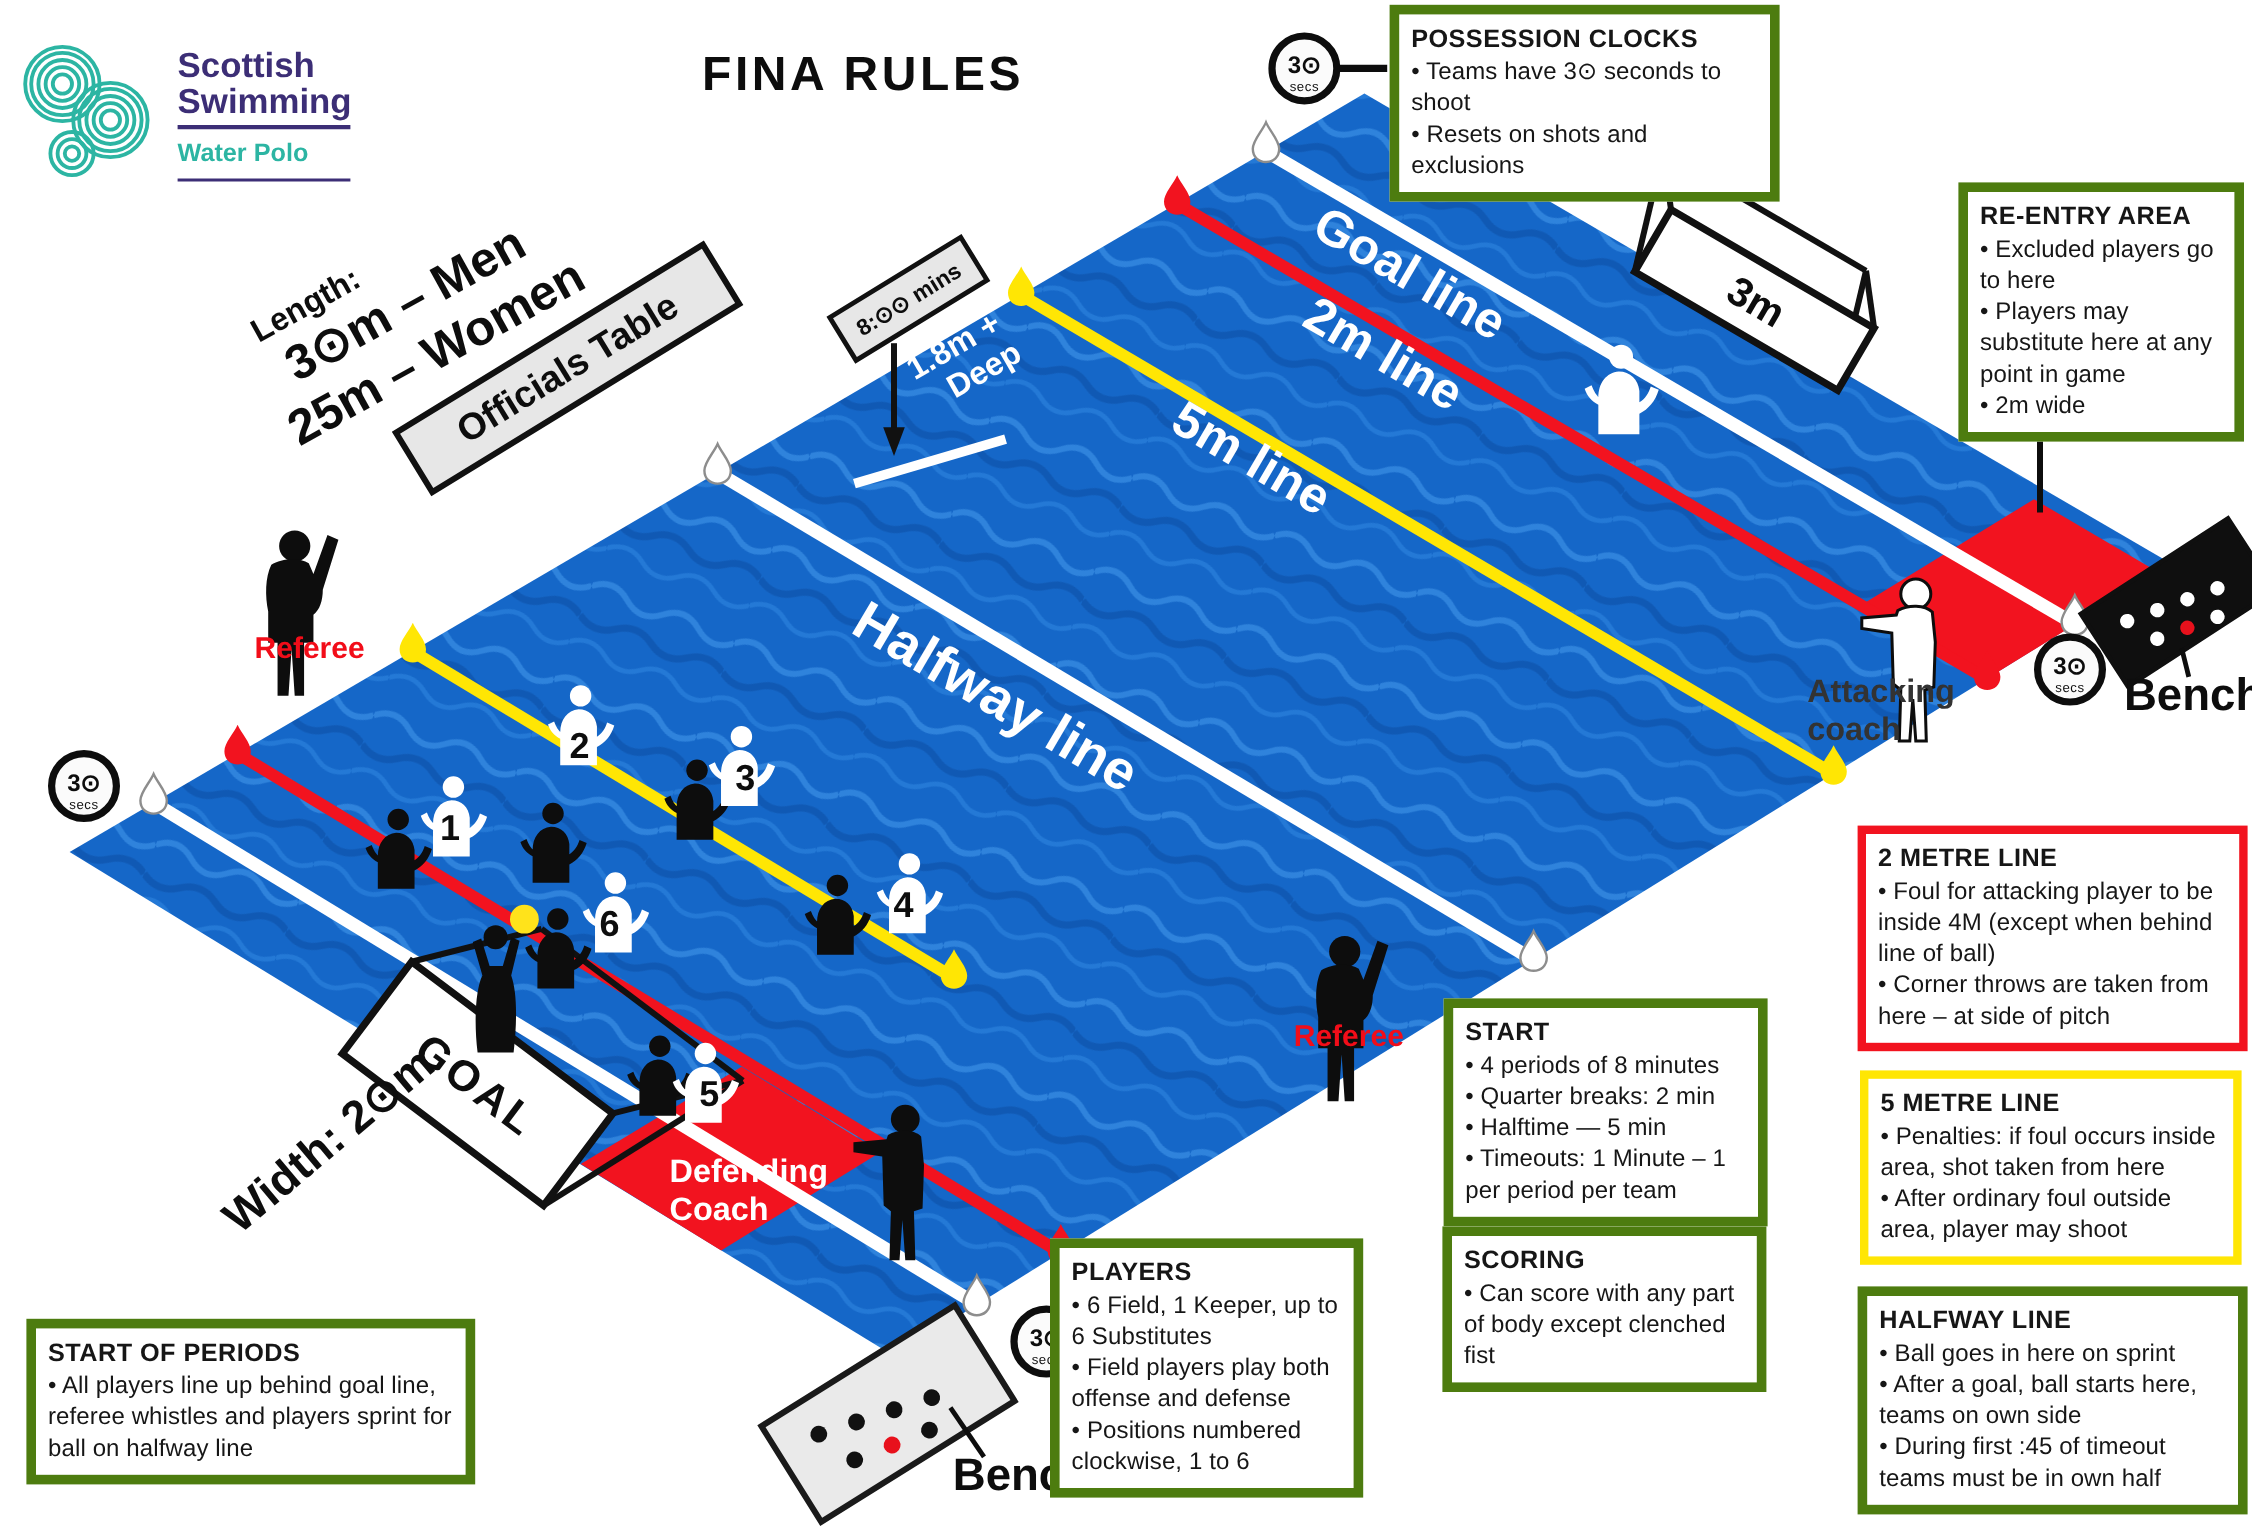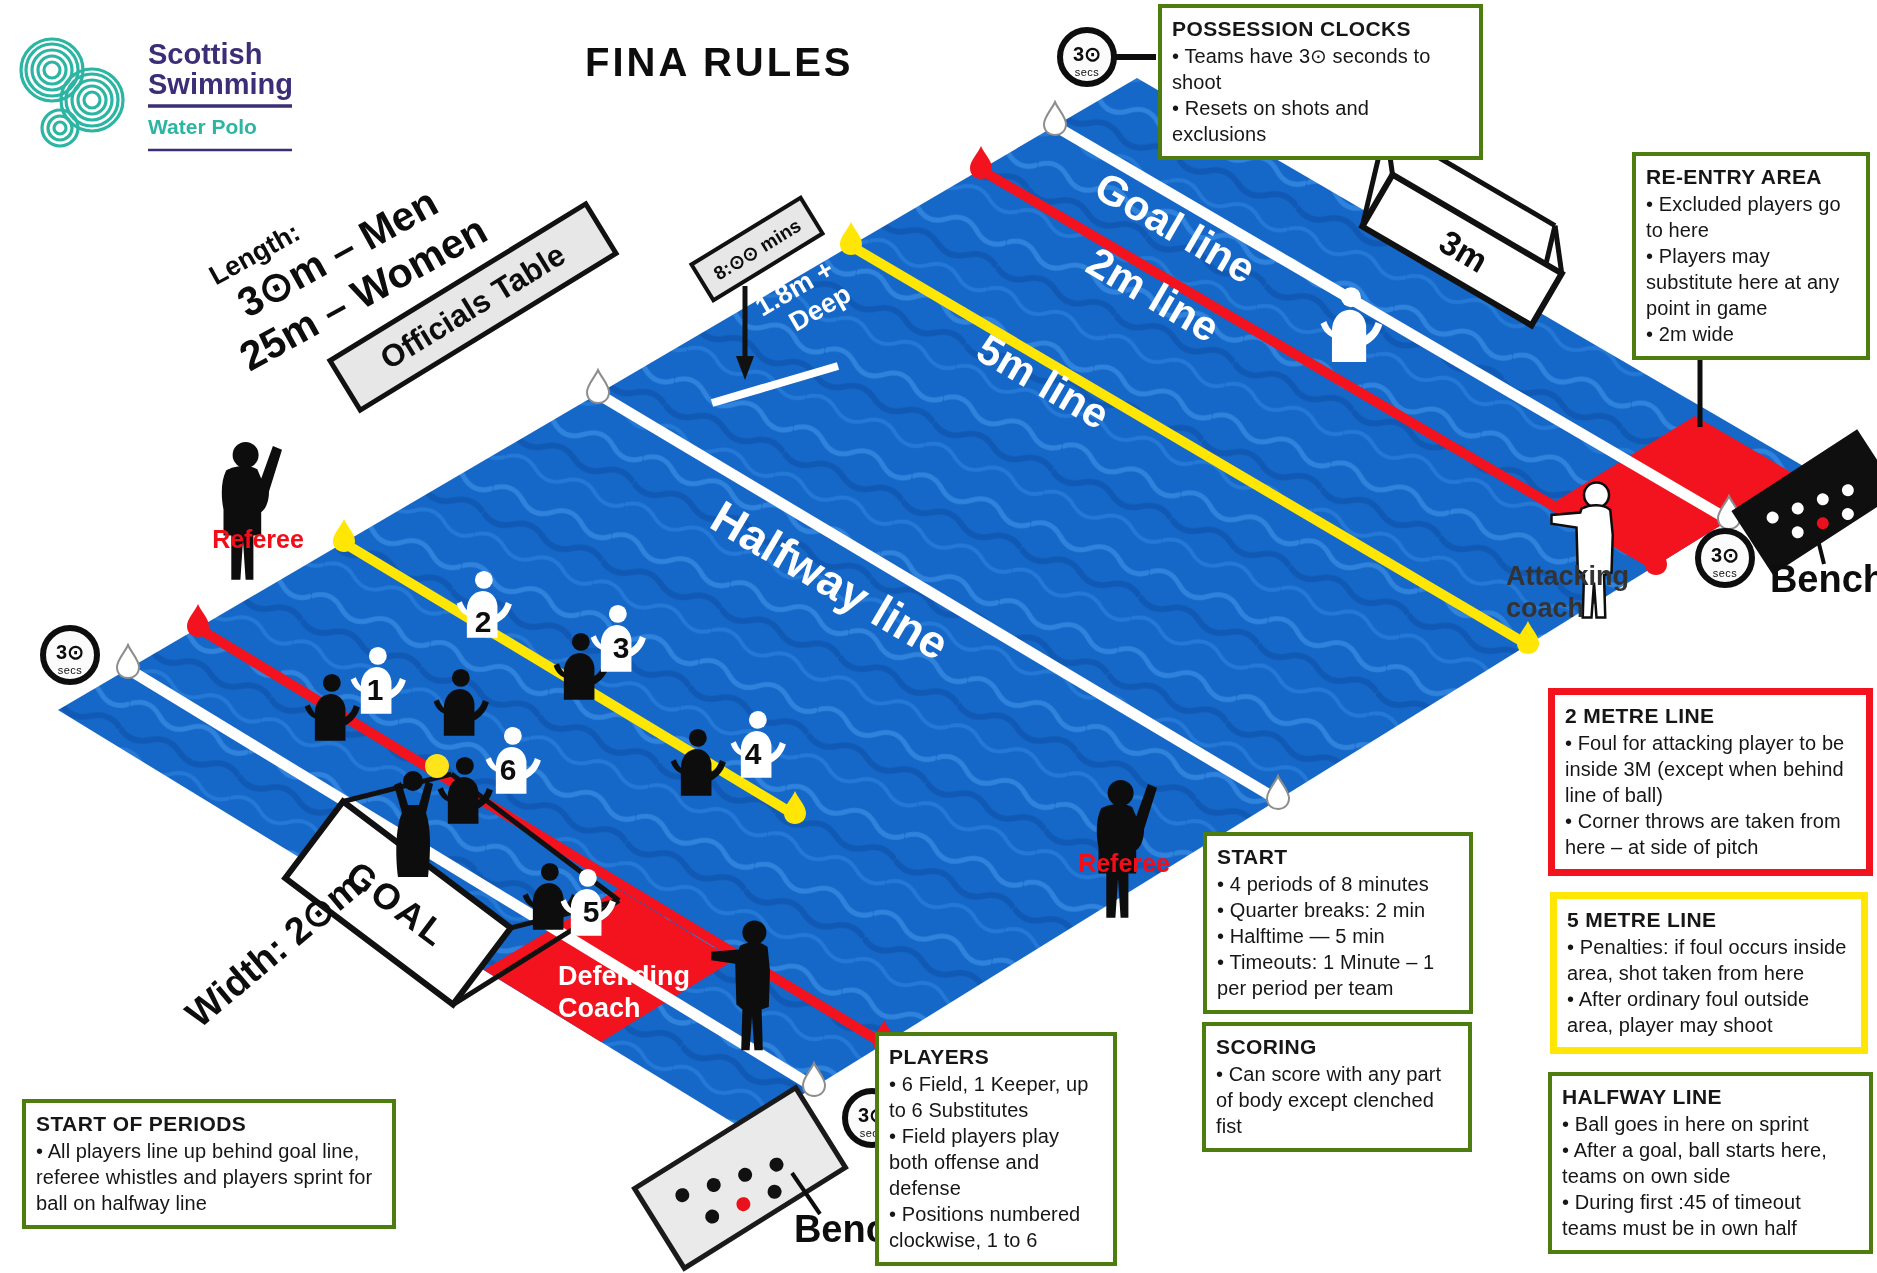--- a/index.html
+++ b/index.html
@@ -7,36 +7,36 @@
     width:1877px;height:1273px;position:relative;background:#ffffff;
     font-family:"Liberation Sans",sans-serif;overflow:hidden;
   }
   #stage{position:absolute;left:0;top:0;width:1877px;height:1273px}
   #pitch-svg{position:absolute;left:0;top:0}
   svg text{font-family:"Liberation Sans",sans-serif}
 
   
   .info-box{
     position:absolute;box-sizing:border-box;background:#ffffff;
-    border:4px solid #4d7c0f;padding:7px 10px 9px;
+    border:8px solid #4d7c0f;padding:7px 10px 9px;
     font-size:20px;line-height:1.3;font-weight:500;color:#161616;
     letter-spacing:.1px;z-index:5;
   }
   .info-box .t{font-size:21px;font-weight:700;letter-spacing:.4px;margin-bottom:1px}
   .red-b{border:7px solid #f2131f}
   .yellow-b{border:7px solid #ffe604}
 
   #box-possession{left:1158px;top:4px;width:325px}
   #box-reentry{left:1632px;top:152px;width:238px}
   #box-two{left:1548px;top:688px;width:325px}
   #box-five{left:1550px;top:892px;width:318px}
   #box-halfway{left:1548px;top:1072px;width:325px}
   #box-timing{left:1203px;top:832px;width:270px}
   #box-scoring{left:1202px;top:1022px;width:270px}
-  #box-players{left:875px;top:1032px;width:242px}
+  #box-players{left:875px;top:1032px;width:261px}
   #box-start{left:22px;top:1099px;width:374px}
 
   #page-title{
     position:absolute;left:585px;top:40px;font-size:40px;font-weight:800;
     letter-spacing:3px;color:#0d0d0d;z-index:4;
   }
 
   
   .fig-black{fill:#0d0d0d}
   .fig-white{fill:#ffffff}
@@ -296,21 +296,21 @@
 
   <div class="info-box" id="box-reentry">
     <div class="t">RE-ENTRY AREA</div>
     <div>•  Excluded players go to here</div>
     <div>•  Players may substitute here at any point in game</div>
     <div>• 2m wide</div>
   </div>
 
   <div class="info-box red-b" id="box-two">
     <div class="t">2 METRE LINE</div>
-    <div>•  Foul for attacking player to be inside 3M (except when behind line of ball)</div>
+    <div>•  Foul for attacking player to be inside 4M (except when behind line of ball)</div>
     <div>•  Corner throws are taken from here – at side of pitch</div>
   </div>
 
   <div class="info-box yellow-b" id="box-five">
     <div class="t">5 METRE LINE</div>
     <div>•  Penalties: if foul occurs inside area, shot taken from here</div>
     <div>•  After ordinary foul outside area, player may shoot</div>
   </div>
 
   <div class="info-box" id="box-halfway">

